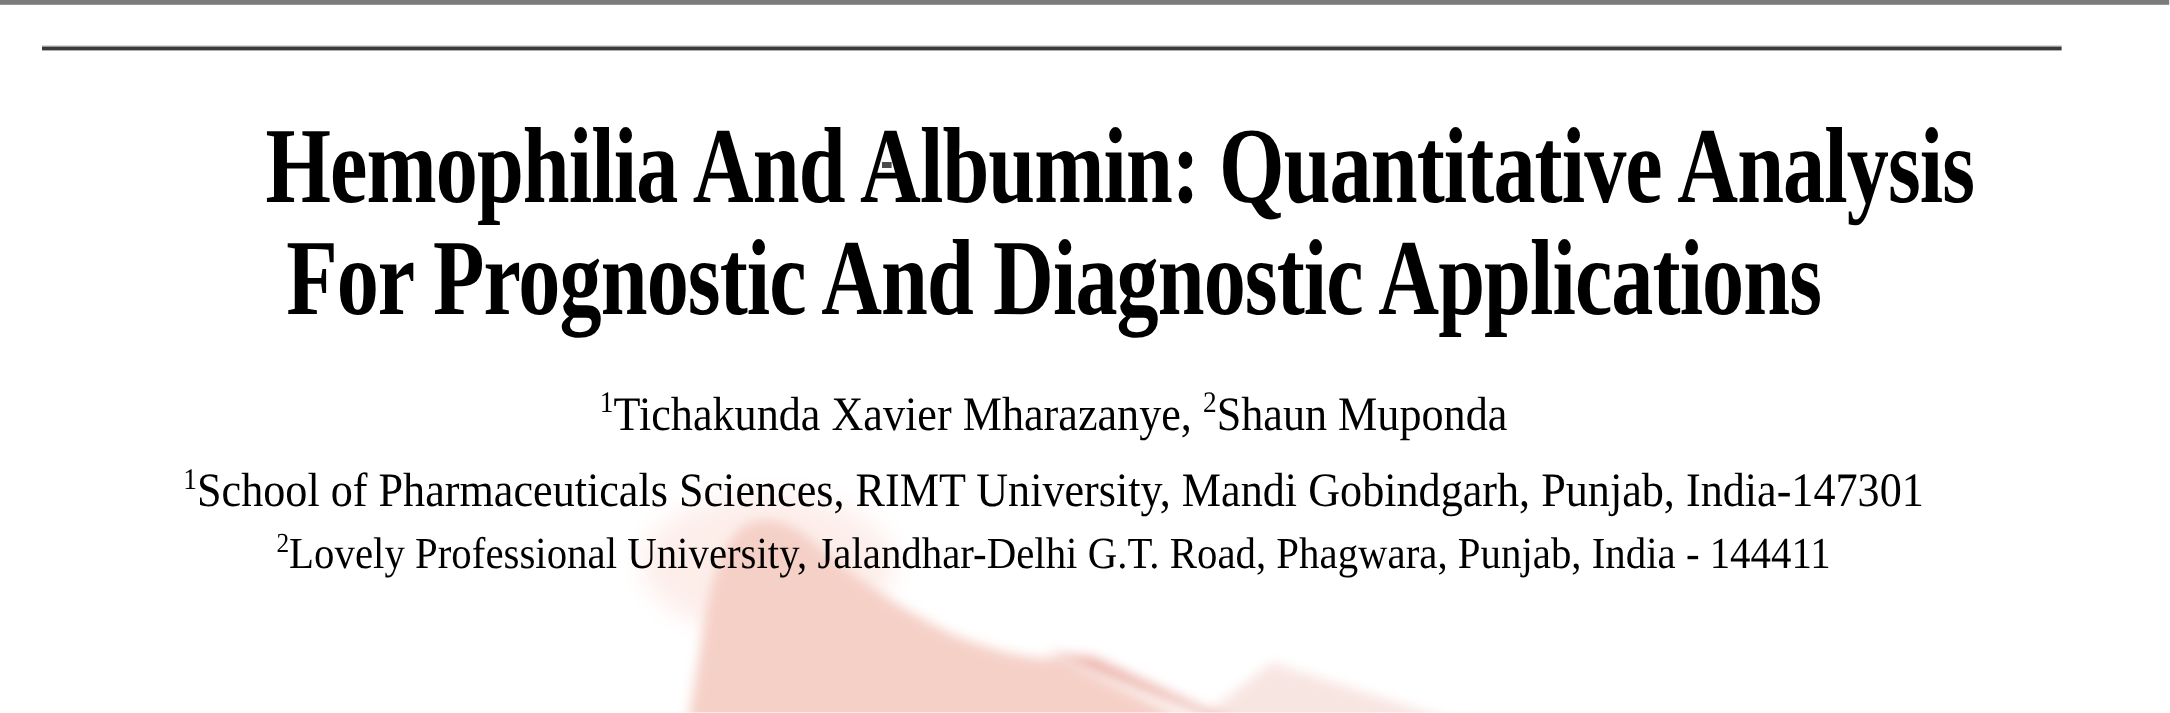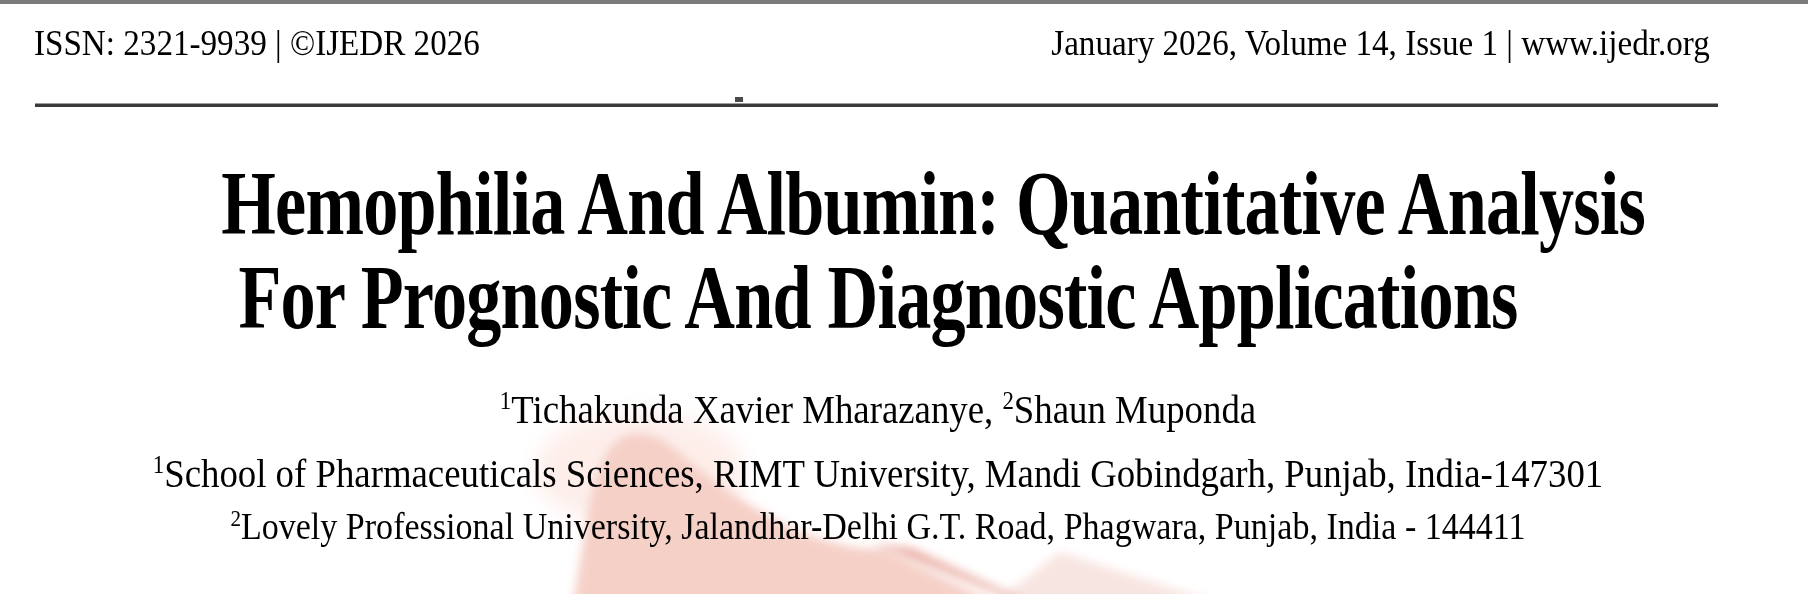--- a/index.html
+++ b/index.html
@@ -113,24 +113,20 @@
         <feGaussianBlur stdDeviation="10"></feGaussianBlur>
       </filter>
     </defs>
     <ellipse cx="640" cy="470" rx="105" ry="58" style="fill: var(--watermark-halo)" filter="url(#softer)"></ellipse>
     <polygon points="985,610 1240,610 1060,552" style="fill: var(--watermark-wash)" opacity="0.8" filter="url(#soft)"></polygon>
     <path d="M 572 610 L 588 512 Q 598 452 622 437 Q 648 426 676 450 Q 722 492 792 528 Q 852 552 882 548 L 1010 610 Z" style="fill: var(--watermark-main)" filter="url(#soft)"></path>
     <polygon points="874,544 1014,600 1046,610 912,548" style="fill: var(--watermark-edge)" opacity="0.85" filter="url(#soft)"></polygon>
   </svg>
 
   <div class="fg">
-    <div class="header-row">
-      <span class="header-left">ISSN: 2321-9939 | ©IJEDR 2026</span>
-      <span class="header-right">January 2026, Volume 14, Issue 1 | www.ijedr.org</span>
-    </div>
 
     <div class="rule"></div>
     <div class="rule-tick"></div>
 
     <div class="content">
 
       <h1 class="title">
         <div class="title-line">Hemophilia And Albumin: Quantitative Analysis</div>
         <div class="title-line">For Prognostic And Diagnostic Applications</div>
       </h1>

